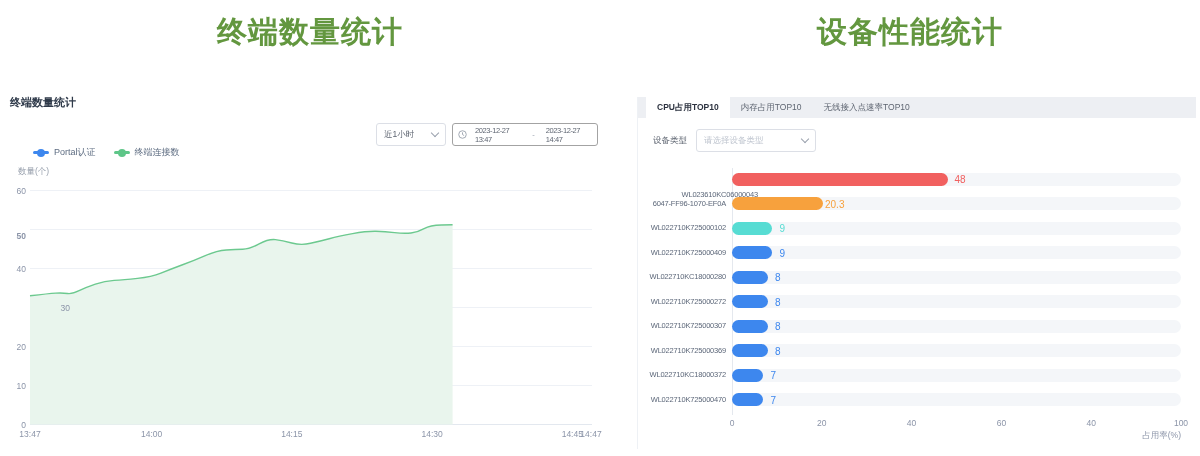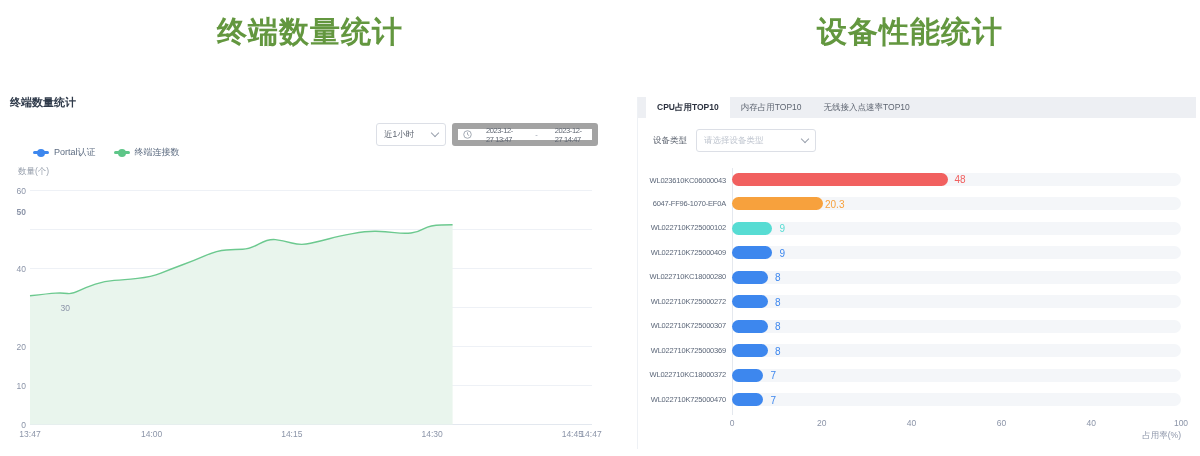--- a/index.html
+++ b/index.html
@@ -10,22 +10,22 @@
   .panel.right{left:620px;width:580px;}
   .big-title{position:absolute;top:12px;left:0;right:0;margin:0;text-align:center;
              font-size:30px;font-weight:bold;color:#63973f;letter-spacing:1px;}
   
   .card-title{position:absolute;left:10px;top:95px;font-size:11px;font-weight:bold;color:#2f3a4a;}
   .select{display:flex;align-items:center;justify-content:space-between;border:1px solid #dcdfe6;
           border-radius:3px;background:#fff;box-sizing:border-box;padding:0 7px;color:#5f6672;}
   .time-select{position:absolute;left:376px;top:123px;width:70px;height:23px;font-size:8.5px;}
   .chev{width:5px;height:5px;border-right:1.2px solid #9aa1ad;border-bottom:1.2px solid #9aa1ad;
         transform:rotate(45deg);margin-top:-3px;flex:0 0 auto;}
-  .datebox{position:absolute;left:452px;top:123px;width:146px;height:23px;border:6px solid #a3a3a3;
-           border-radius:3px;box-sizing:border-box;display:flex;align-items:center;gap:14px;
+  .datebox{position:absolute;left:452px;top:123px;width:146px;height:23px;border:1px solid #a3a3a3;
+           border-radius:3px;box-sizing:border-box;display:flex;align-items:center;gap:8px;
            padding:0 5px;font-size:7.5px;letter-spacing:-0.4px;color:#5f6672;background:#fff;}
   .datebox .sep{margin:0 3px;color:#98a0ad;letter-spacing:0;}
   .clock{flex:0 0 auto;}
   .legend{position:absolute;left:33px;top:146px;display:flex;gap:18px;align-items:center;}
   .legend-item{display:flex;align-items:center;gap:5px;font-size:9px;color:#5e6d82;cursor:pointer;}
   .legend-mark{position:relative;width:16px;height:3px;border-radius:2px;}
   .legend-mark span{position:absolute;left:4px;top:-2.5px;width:8px;height:8px;border-radius:50%;}
   .ylabel{position:absolute;left:18px;top:166px;font-size:8.5px;color:#98a0ad;}
   .area-svg{position:absolute;left:0;top:0;}
   #yTicks,#xTicks{position:absolute;left:0;top:0;width:620px;height:456px;pointer-events:none;}
@@ -101,21 +101,21 @@
         <line x1="30" y1="424.5" x2="592" y2="424.5" stroke="#e3e8ef" stroke-width="1"></line>
         <path d="M 30.0 295.8 Q 48.7 293.5 55.7 293.1 Q 62.7 292.7 67.4 293.5 Q 72.1 294.2 79.1 290.7 Q 86.1 287.2 95.4 284.1 Q 104.8 281.0 114.2 280.4 Q 123.5 279.8 137.5 278.4 Q 151.6 277.1 160.9 273.2 Q 170.3 269.3 181.9 265.0 Q 193.6 260.7 205.3 255.6 Q 217.0 250.6 226.3 250.0 Q 235.7 249.4 242.7 249.2 Q 249.7 249.0 259.1 243.9 Q 268.4 238.9 275.4 239.6 Q 282.4 240.4 291.8 243.0 Q 301.1 245.5 310.5 243.3 Q 319.8 241.2 329.2 238.7 Q 338.6 236.1 352.6 233.6 Q 366.6 231.1 375.9 231.3 Q 385.3 231.5 394.6 232.6 Q 404.0 233.8 411.0 233.0 Q 418.0 232.2 424.1 228.7 Q 430.2 225.2 441.4 225.0 L 452.6 224.8 L 452.6 424.5 L 30.0 424.5 Z" fill="#e9f5ed"></path>
         <path d="M 30.0 295.8 Q 48.7 293.5 55.7 293.1 Q 62.7 292.7 67.4 293.5 Q 72.1 294.2 79.1 290.7 Q 86.1 287.2 95.4 284.1 Q 104.8 281.0 114.2 280.4 Q 123.5 279.8 137.5 278.4 Q 151.6 277.1 160.9 273.2 Q 170.3 269.3 181.9 265.0 Q 193.6 260.7 205.3 255.6 Q 217.0 250.6 226.3 250.0 Q 235.7 249.4 242.7 249.2 Q 249.7 249.0 259.1 243.9 Q 268.4 238.9 275.4 239.6 Q 282.4 240.4 291.8 243.0 Q 301.1 245.5 310.5 243.3 Q 319.8 241.2 329.2 238.7 Q 338.6 236.1 352.6 233.6 Q 366.6 231.1 375.9 231.3 Q 385.3 231.5 394.6 232.6 Q 404.0 233.8 411.0 233.0 Q 418.0 232.2 424.1 228.7 Q 430.2 225.2 441.4 225.0 L 452.6 224.8" fill="none" stroke="#6cc98f" stroke-width="1.4" stroke-linejoin="round"></path>
       </svg>
     <div id="yTicks">
         <div class="ytick" style="top: 419.5px;">0</div>
         <div class="ytick" style="top: 380.5px;">10</div>
         <div class="ytick" style="top: 341.5px;">20</div>
         <div class="ytick" style="top: 302.5px; padding-left: 44px;">30</div>
         <div class="ytick" style="top: 263.5px;">40</div>
-        <div class="ytick" style="top: 207px; font-weight: bold;">50</div>
+        <div class="ytick" style="top: 231px; font-weight: bold;">50</div>
         <div class="ytick" style="top: 185.5px;">60</div>
       </div>
     <div id="xTicks">
         <div class="xtick" style="left: 30px;">13:47</div>
         <div class="xtick" style="left: 151.6px;">14:00</div>
         <div class="xtick" style="left: 291.8px;">14:15</div>
         <div class="xtick" style="left: 432.1px;">14:30</div>
         <div class="xtick" style="left: 572.3px;">14:45</div>
         <div class="xtick" style="left: 591px;">14:47</div>
       </div>
@@ -136,21 +136,21 @@
         <div class="select type-select">
           <span class="ph">请选择设备类型</span>
           <span class="chev"></span>
         </div>
       </div>
 
       <div class="bar-chart" id="barChart">
         <div class="vaxis"></div>
         <div id="barRows">
             <div>
-              <div class="bar-label" style="top: 79px;">WL023610KC06000043</div>
+              <div class="bar-label" style="top: 93px; margin-left: 32px;">WL023610KC06000043</div>
               <div class="bar-track" style="top: 75.8px; background: rgb(244, 246, 249);"></div>
               <div class="bar-fill" style="top: 75.8px; width: 215.5px; background: rgb(241, 96, 95);"></div>
               <div class="bar-value" style="top: 77.3px; left: 316.5px; color: rgb(241, 96, 95);">48</div>
             </div>
             <div>
               <div class="bar-label" style="top: 101.8px;">6047-FF96-1070-EF0A</div>
               <div class="bar-track" style="top: 100.3px; background: rgb(244, 246, 249);"></div>
               <div class="bar-fill" style="top: 100.3px; width: 91.1px; background: rgb(247, 161, 61);"></div>
               <div class="bar-value" style="top: 101.8px; left: 187px; color: rgb(247, 161, 61);">20.3</div>
             </div>

